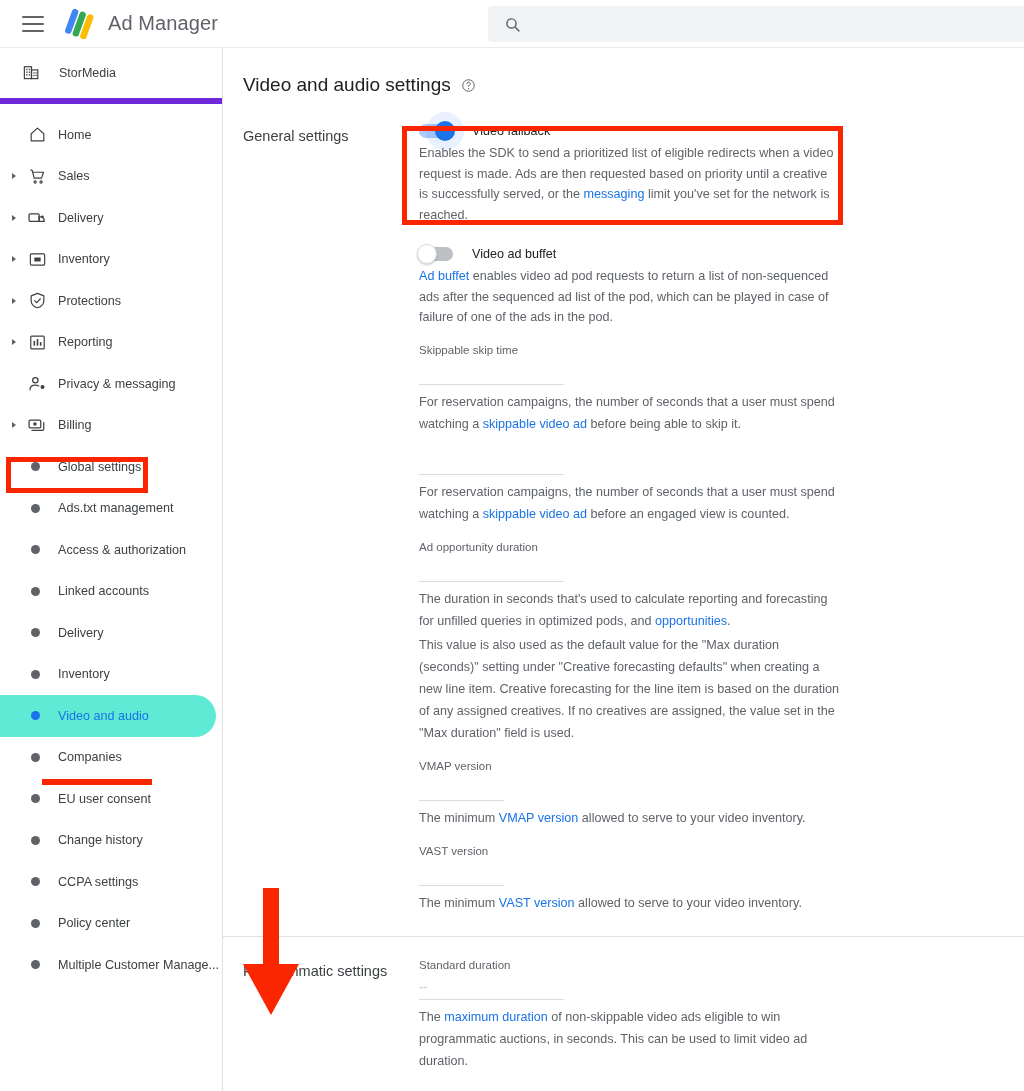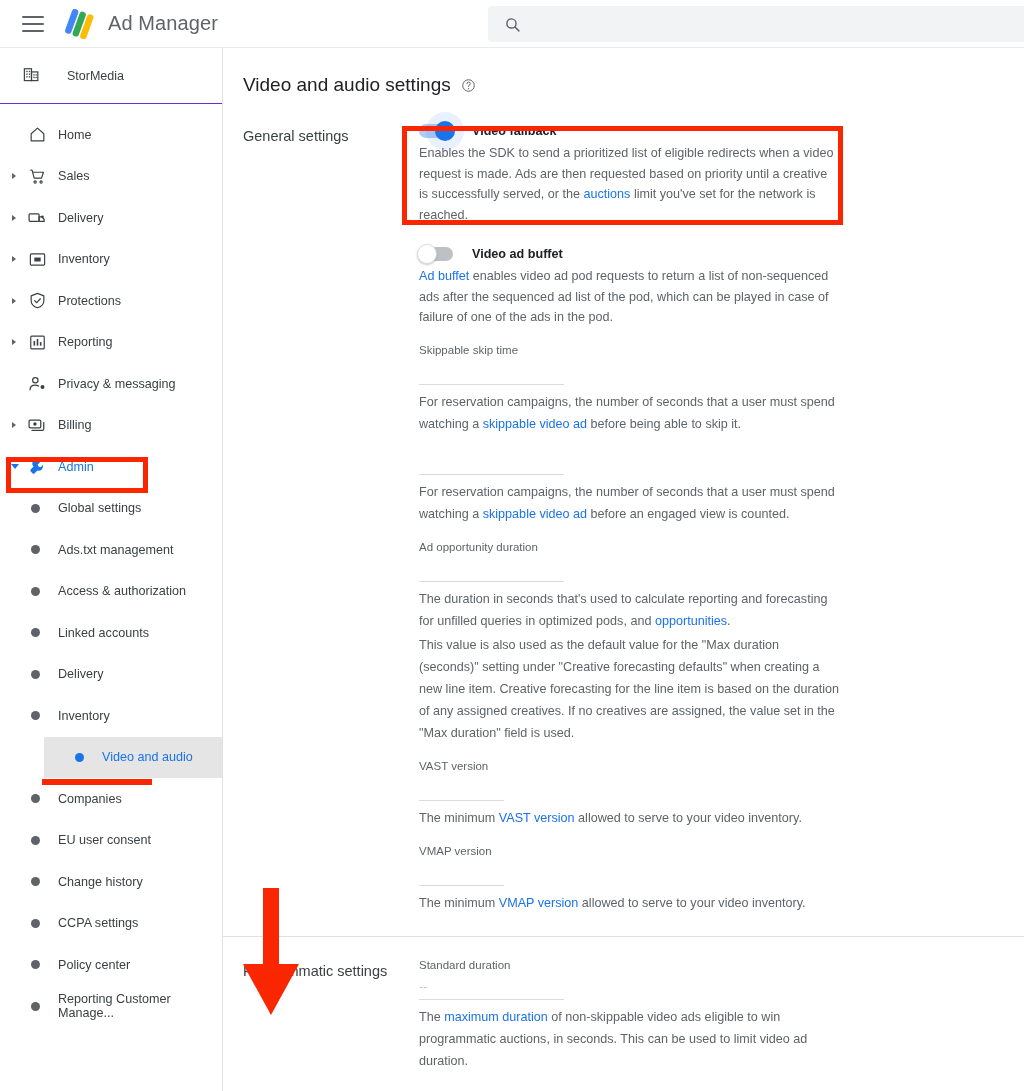--- a/index.html
+++ b/index.html
@@ -39,22 +39,21 @@
     color: #202124; margin-left: 10px; padding-right: 12px;
   }
 
   
   .sidebar {
     position: absolute; top: 48px; left: 0; width: 223px; height: 1043px;
     background: #fff; border-right: 1px solid #e0e0e0; overflow: hidden;
   }
   .account-row {
     height: 56px; display: flex; align-items: center; padding-left: 22px;
-    border-bottom: 1px solid #6d28d9;
-    gap: 8px;
+    border-bottom: 6px solid #6d28d9;
   }
   .account-name { font-size: 12.5px; color: #3c4043; margin-left: 18px; }
   .nav { padding-top: 10px; }
   .nav-item {
     height: 41.5px; display: flex; align-items: center; position: relative;
     cursor: pointer; padding-left: 0;
   }
   .caret {
     position: absolute; left: 12px; width: 0; height: 0;
     border-left: 4px solid #5f6368; border-top: 3.5px solid transparent;
@@ -73,21 +72,21 @@
 
   .subnav-item {
     height: 41.5px; display: flex; align-items: center; position: relative; cursor: pointer;
   }
   .dot {
     position: absolute; left: 31px; width: 9px; height: 9px; border-radius: 50%;
     background: #5f6368;
   }
   .subnav-label { margin-left: 58px; font-size: 12.6px; color: #3c4043; }
   .subnav-item.selected {
-    background: #e5e5e5; border-radius: 0 21px 21px 0; width: 216px; margin-left: 44px;
+    background: #5eead4; border-radius: 0 21px 21px 0; width: 216px;
   }
   .subnav-item.selected .dot { background: #1a73e8; }
   .subnav-item.selected .subnav-label { color: #1a73e8; }
 
   
   .main {
     position: absolute; top: 48px; left: 223px; width: 801px; height: 1043px;
     background: #fff; overflow: hidden;
   }
   .page-title-row {
@@ -114,21 +113,21 @@
     flex: 0 0 34px;
   }
   .switch.on { background: #aecbfa; }
   .switch.off { background: #bdc1c6; }
   .knob {
     position: absolute; width: 20px; height: 20px; border-radius: 50%; top: -3px;
   }
   .switch.on .knob { right: -2px; background: #1a73e8; box-shadow: 0 0 0 9px rgba(26,115,232,.10); }
   .switch.off .knob { left: -2px; background: #ffffff; border: 1px solid #dadce0;
      box-shadow: 0 1px 2px rgba(60,64,67,.3); }
-  .toggle-label { margin-left: 19px; font-size: 12.6px; color: #202124; font-weight: bold; }
+  .toggle-label { margin-left: 19px; font-size: 12.6px; color: #202124; font-weight: normal; }
 
   .desc {
     font-size: 12.6px; color: #5f6368; line-height: 20.5px; margin-top: 5px;
     max-width: 420px;
   }
   .lnk { color: #1a73e8; }
 
   .field { margin-top: 16px; }
   .field-label { font-size: 11.5px; color: #5f6368; }
   .field-input {
@@ -297,29 +296,20 @@
       <span class="nav-icon">
         <svg width="20" height="20" viewBox="0 0 24 24" fill="none" stroke="#3c4043" stroke-width="1.5">
           <rect x="2.5" y="6" width="14" height="9.5" rx="1.3"></rect>
           <circle cx="9.5" cy="10.8" r="2.1" fill="#3c4043" stroke="none"></circle>
           <path d="M6 18.5h12.5c1 0 1.6-.7 1.6-1.6V9" stroke-linecap="round"></path>
         </svg>
       </span>
       <span class="nav-label">Billing</span>
     </div>
 
-    <div class="nav-item active">
-      <span class="caret open"></span>
-      <span class="nav-icon">
-        <svg width="20" height="20" viewBox="0 0 24 24" fill="#1a73e8">
-          <path d="M9.2 3.2a5.2 5.2 0 0 0-1.4 8.3l-.1.1-3.1 3.1a2 2 0 0 0 0 2.8l1.9 1.9a2 2 0 0 0 2.8 0l3.1-3.1.1-.1a5.2 5.2 0 0 0 6.5-6.6l-2.7 2.7-2.6-.8-.8-2.6 2.7-2.7a5.2 5.2 0 0 0-6.4-3z"></path>
-        </svg>
-      </span>
-      <span class="nav-label">Admin</span>
-    </div>
 
     <div>
       <div class="subnav-item">
         <span class="dot"></span>
         <span class="subnav-label">Global settings</span>
       </div>
       <div class="subnav-item">
         <span class="dot"></span>
         <span class="subnav-label">Ads.txt management</span>
       </div>
@@ -358,21 +348,21 @@
       <div class="subnav-item">
         <span class="dot"></span>
         <span class="subnav-label">CCPA settings</span>
       </div>
       <div class="subnav-item">
         <span class="dot"></span>
         <span class="subnav-label">Policy center</span>
       </div>
       <div class="subnav-item">
         <span class="dot"></span>
-        <span class="subnav-label">Reporting Customer Manage...</span>
+        <span class="subnav-label">Multiple Customer Manage...</span>
       </div>
     </div>
 
   </div>
 </div>
 
 <div class="main">
 
   <div class="page-title-row">
     <div class="page-title">Video and audio settings</div>
@@ -389,21 +379,21 @@
     <div class="section-label">General settings</div>
     <div class="section-body">
 
       <div class="toggle-row">
         <div class="switch on">
             <div class="knob"></div>
           </div>
         <div class="toggle-label">Video fallback</div>
       </div>
       <div class="desc">
-        <span>Enables the SDK to send a prioritized list of eligible redirects when a video request is made. Ads are then requested based on priority until a creative is successfully served, or the </span><span class="lnk">auctions</span><span> limit you've set for the network is reached.</span>
+        <span>Enables the SDK to send a prioritized list of eligible redirects when a video request is made. Ads are then requested based on priority until a creative is successfully served, or the </span><span class="lnk">messaging</span><span> limit you've set for the network is reached.</span>
       </div>
 
       <div class="toggle-row" style="margin-top:22px;">
         <div class="switch off">
             <div class="knob"></div>
           </div>
         <div class="toggle-label">Video ad buffet</div>
       </div>
       <div class="desc">
         <span class="lnk">Ad buffet</span><span> enables video ad pod requests to return a list of non-sequenced ads after the sequenced ad list of the pod, which can be played in case of failure of one of the ads in the pod.</span>
@@ -427,32 +417,32 @@
       <div class="field">
         <div class="field-label">Ad opportunity duration</div>
         <input class="field-input" type="text" value="" style="">
         <div class="field-desc">
           <span>The duration in seconds that's used to calculate reporting and forecasting for unfilled queries in optimized pods, and </span><span class="lnk">opportunities</span><span>.</span>
         </div>
         <div class="field-desc" style="margin-top:2px;">This value is also used as the default value for the "Max duration (seconds)" setting under "Creative forecasting defaults" when creating a new line item. Creative forecasting for the line item is based on the duration of any assigned creatives. If no creatives are assigned, the value set in the "Max duration" field is used.</div>
       </div>
 
       <div class="field">
+        <div class="field-label">VMAP version</div>
+        <input class="field-input short" type="text" value="" style="">
+        <div class="field-desc">
+          <span>The minimum </span><span class="lnk">VMAP version</span><span> allowed to serve to your video inventory.</span>
+        </div>
+      </div>
+
+      <div class="field">
         <div class="field-label">VAST version</div>
         <input class="field-input short" type="text" value="" style="">
         <div class="field-desc">
           <span>The minimum </span><span class="lnk">VAST version</span><span> allowed to serve to your video inventory.</span>
-        </div>
-      </div>
-
-      <div class="field">
-        <div class="field-label">VMAP version</div>
-        <input class="field-input short" type="text" value="" style="">
-        <div class="field-desc">
-          <span>The minimum </span><span class="lnk">VMAP version</span><span> allowed to serve to your video inventory.</span>
         </div>
       </div>
 
     </div>
   </div>
 
   <div class="divider"></div>
 
   <div class="section" style="padding-top:22px;">
     <div class="section-label">Programmatic settings</div>

